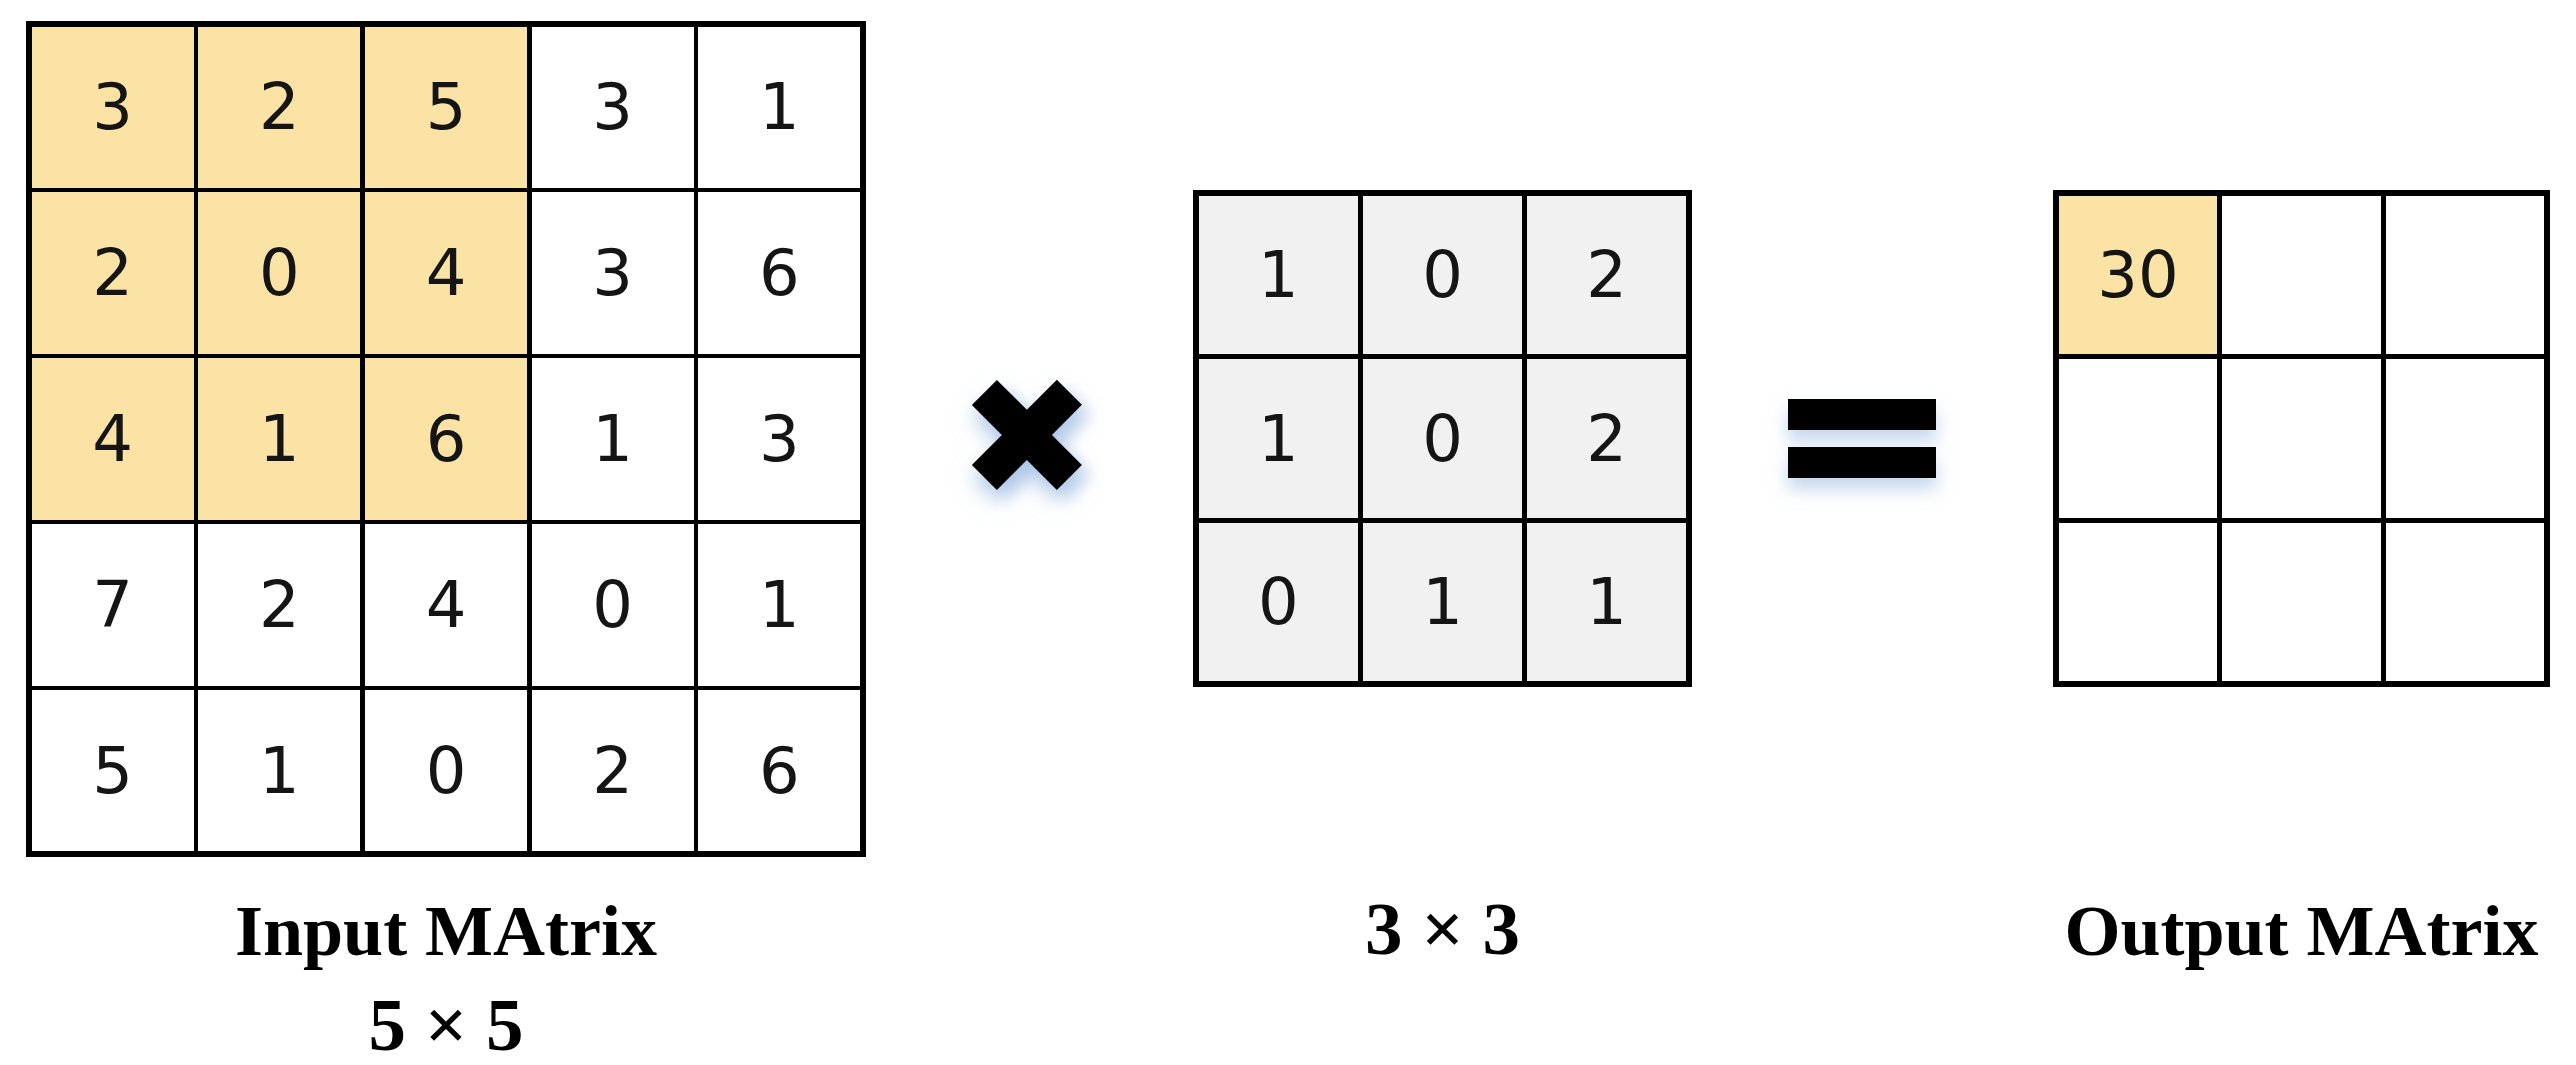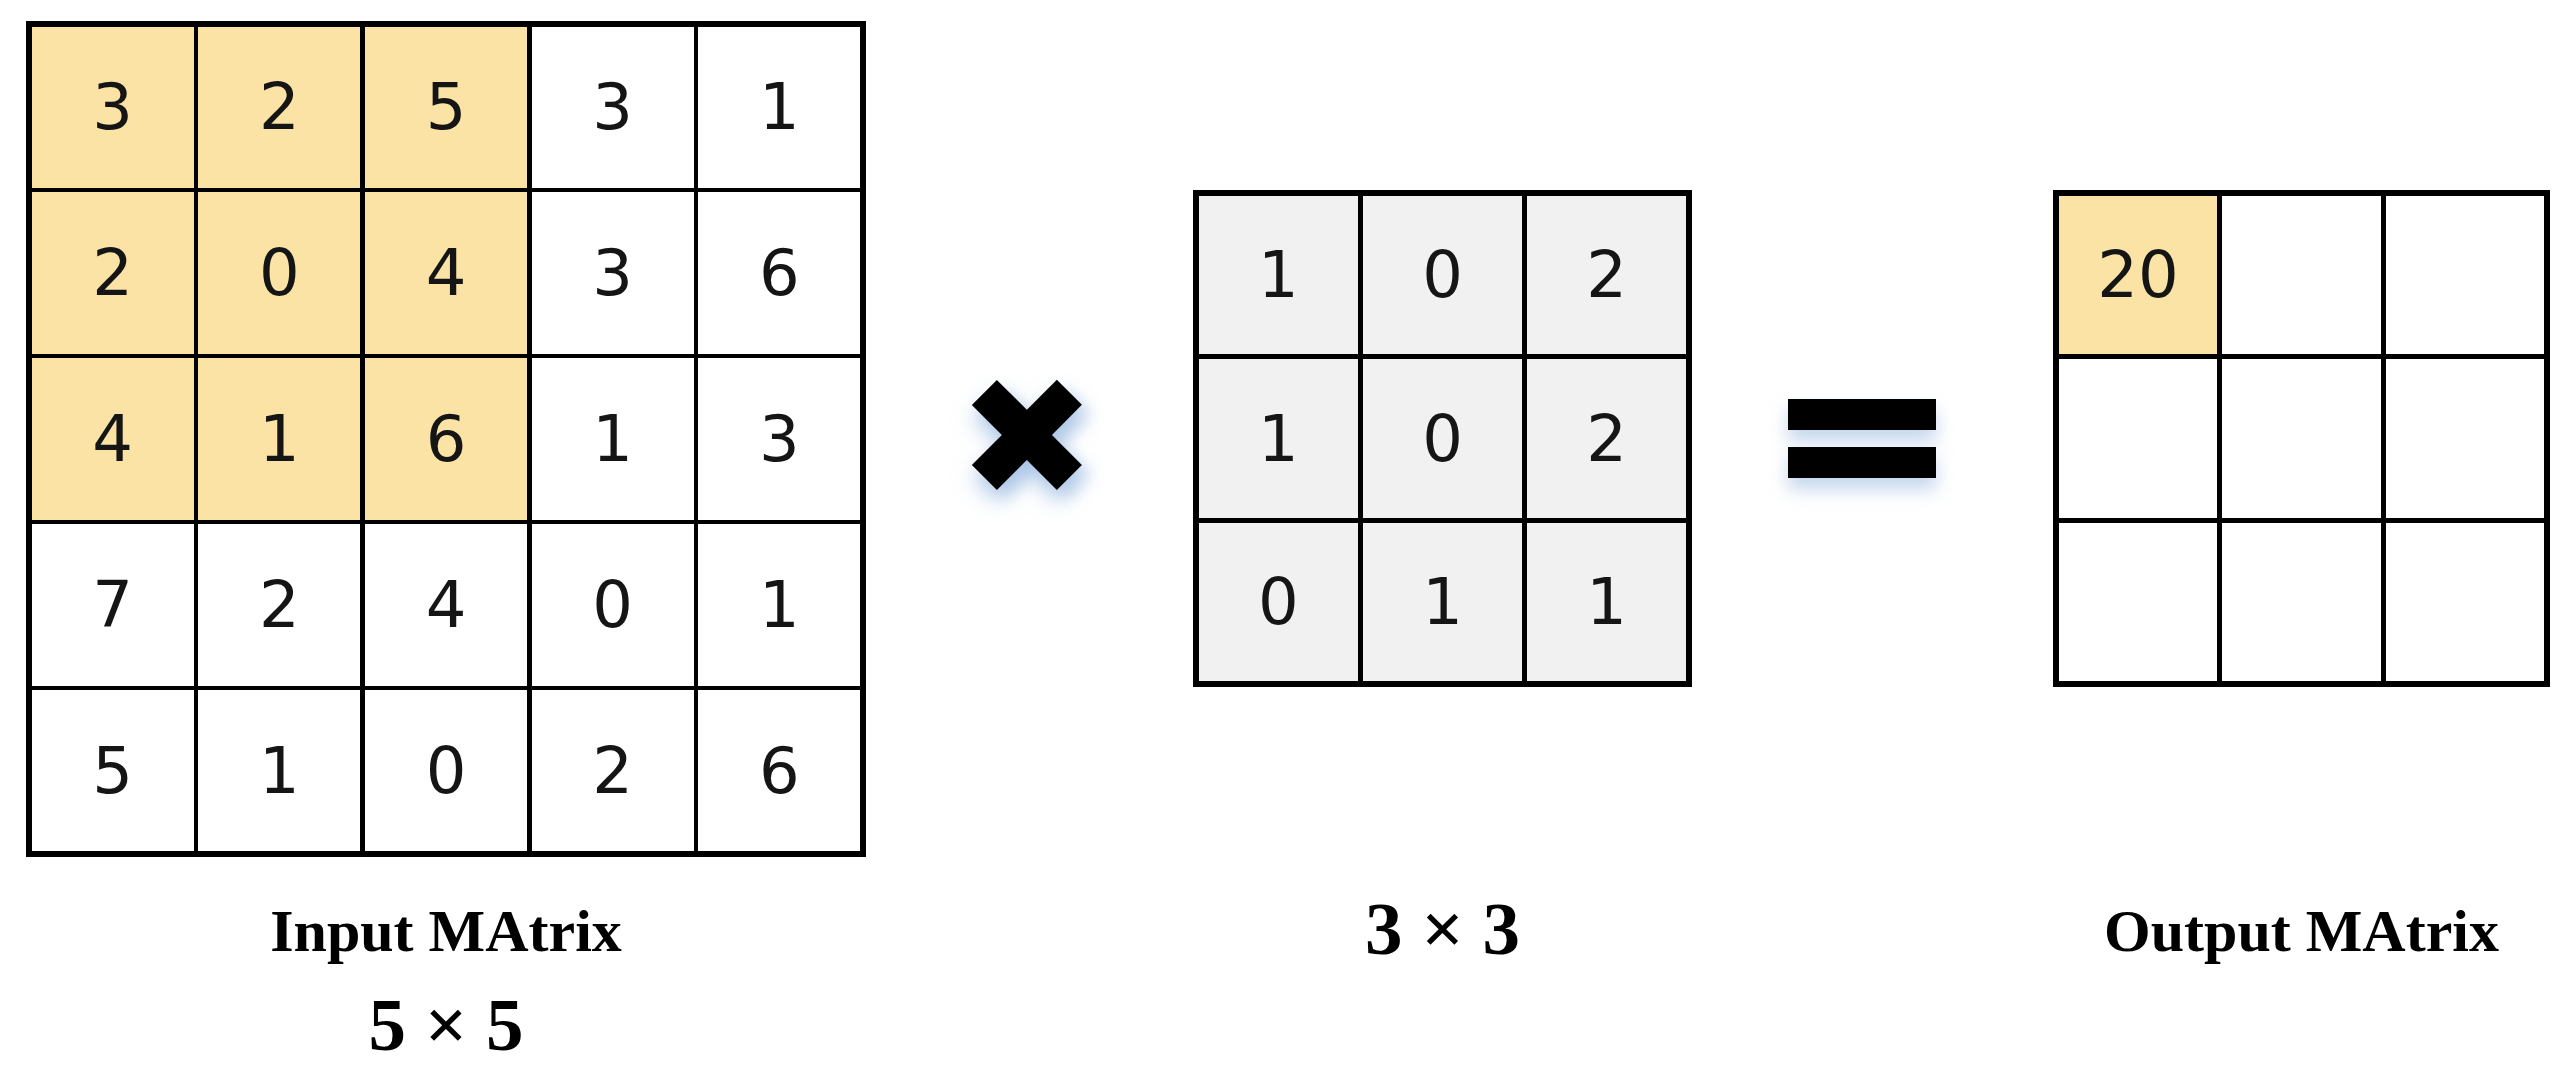--- a/index.html
+++ b/index.html
@@ -86,21 +86,21 @@
     position: absolute;
     top: 883px;
     text-align: center;
     font-family: "Liberation Serif", serif;
     font-weight: 700;
     color: #000000;
   }
   #input-label  { left: 26px;   width: 840px; }
   #kernel-label { left: 1193px; width: 499px; }
   #output-label { left: 2053px; width: 497px; }
-  .label-title { font-size: 60px; line-height: 96px; }
+  .label-title { font-size: 72px; line-height: 96px; }
   .label-dims  { font-size: 75px; line-height: 87px; margin-top: 1.9px; }
 </style>
 </head>
 <body>
 
 <div>
 
   <div id="input-matrix" class="matrix">
       <div class="cell" style="background: rgb(250, 227, 164);">3</div>
       <div class="cell" style="background: rgb(250, 227, 164);">2</div>
@@ -142,21 +142,21 @@
       <div class="cell" style="background: rgb(241, 241, 241);">1</div>
       <div class="cell" style="background: rgb(241, 241, 241);">1</div>
     </div>
 
   <div id="equals-op" class="op">
     <div class="equals-bar"></div>
     <div class="equals-bar"></div>
   </div>
 
   <div id="output-matrix" class="matrix">
-      <div class="cell" style="background: rgb(250, 227, 164);">20</div>
+      <div class="cell" style="background: rgb(250, 227, 164);">30</div>
       <div class="cell" style="background: rgb(255, 255, 255);"></div>
       <div class="cell" style="background: rgb(255, 255, 255);"></div>
       <div class="cell" style="background: rgb(255, 255, 255);"></div>
       <div class="cell" style="background: rgb(255, 255, 255);"></div>
       <div class="cell" style="background: rgb(255, 255, 255);"></div>
       <div class="cell" style="background: rgb(255, 255, 255);"></div>
       <div class="cell" style="background: rgb(255, 255, 255);"></div>
       <div class="cell" style="background: rgb(255, 255, 255);"></div>
     </div>
 

